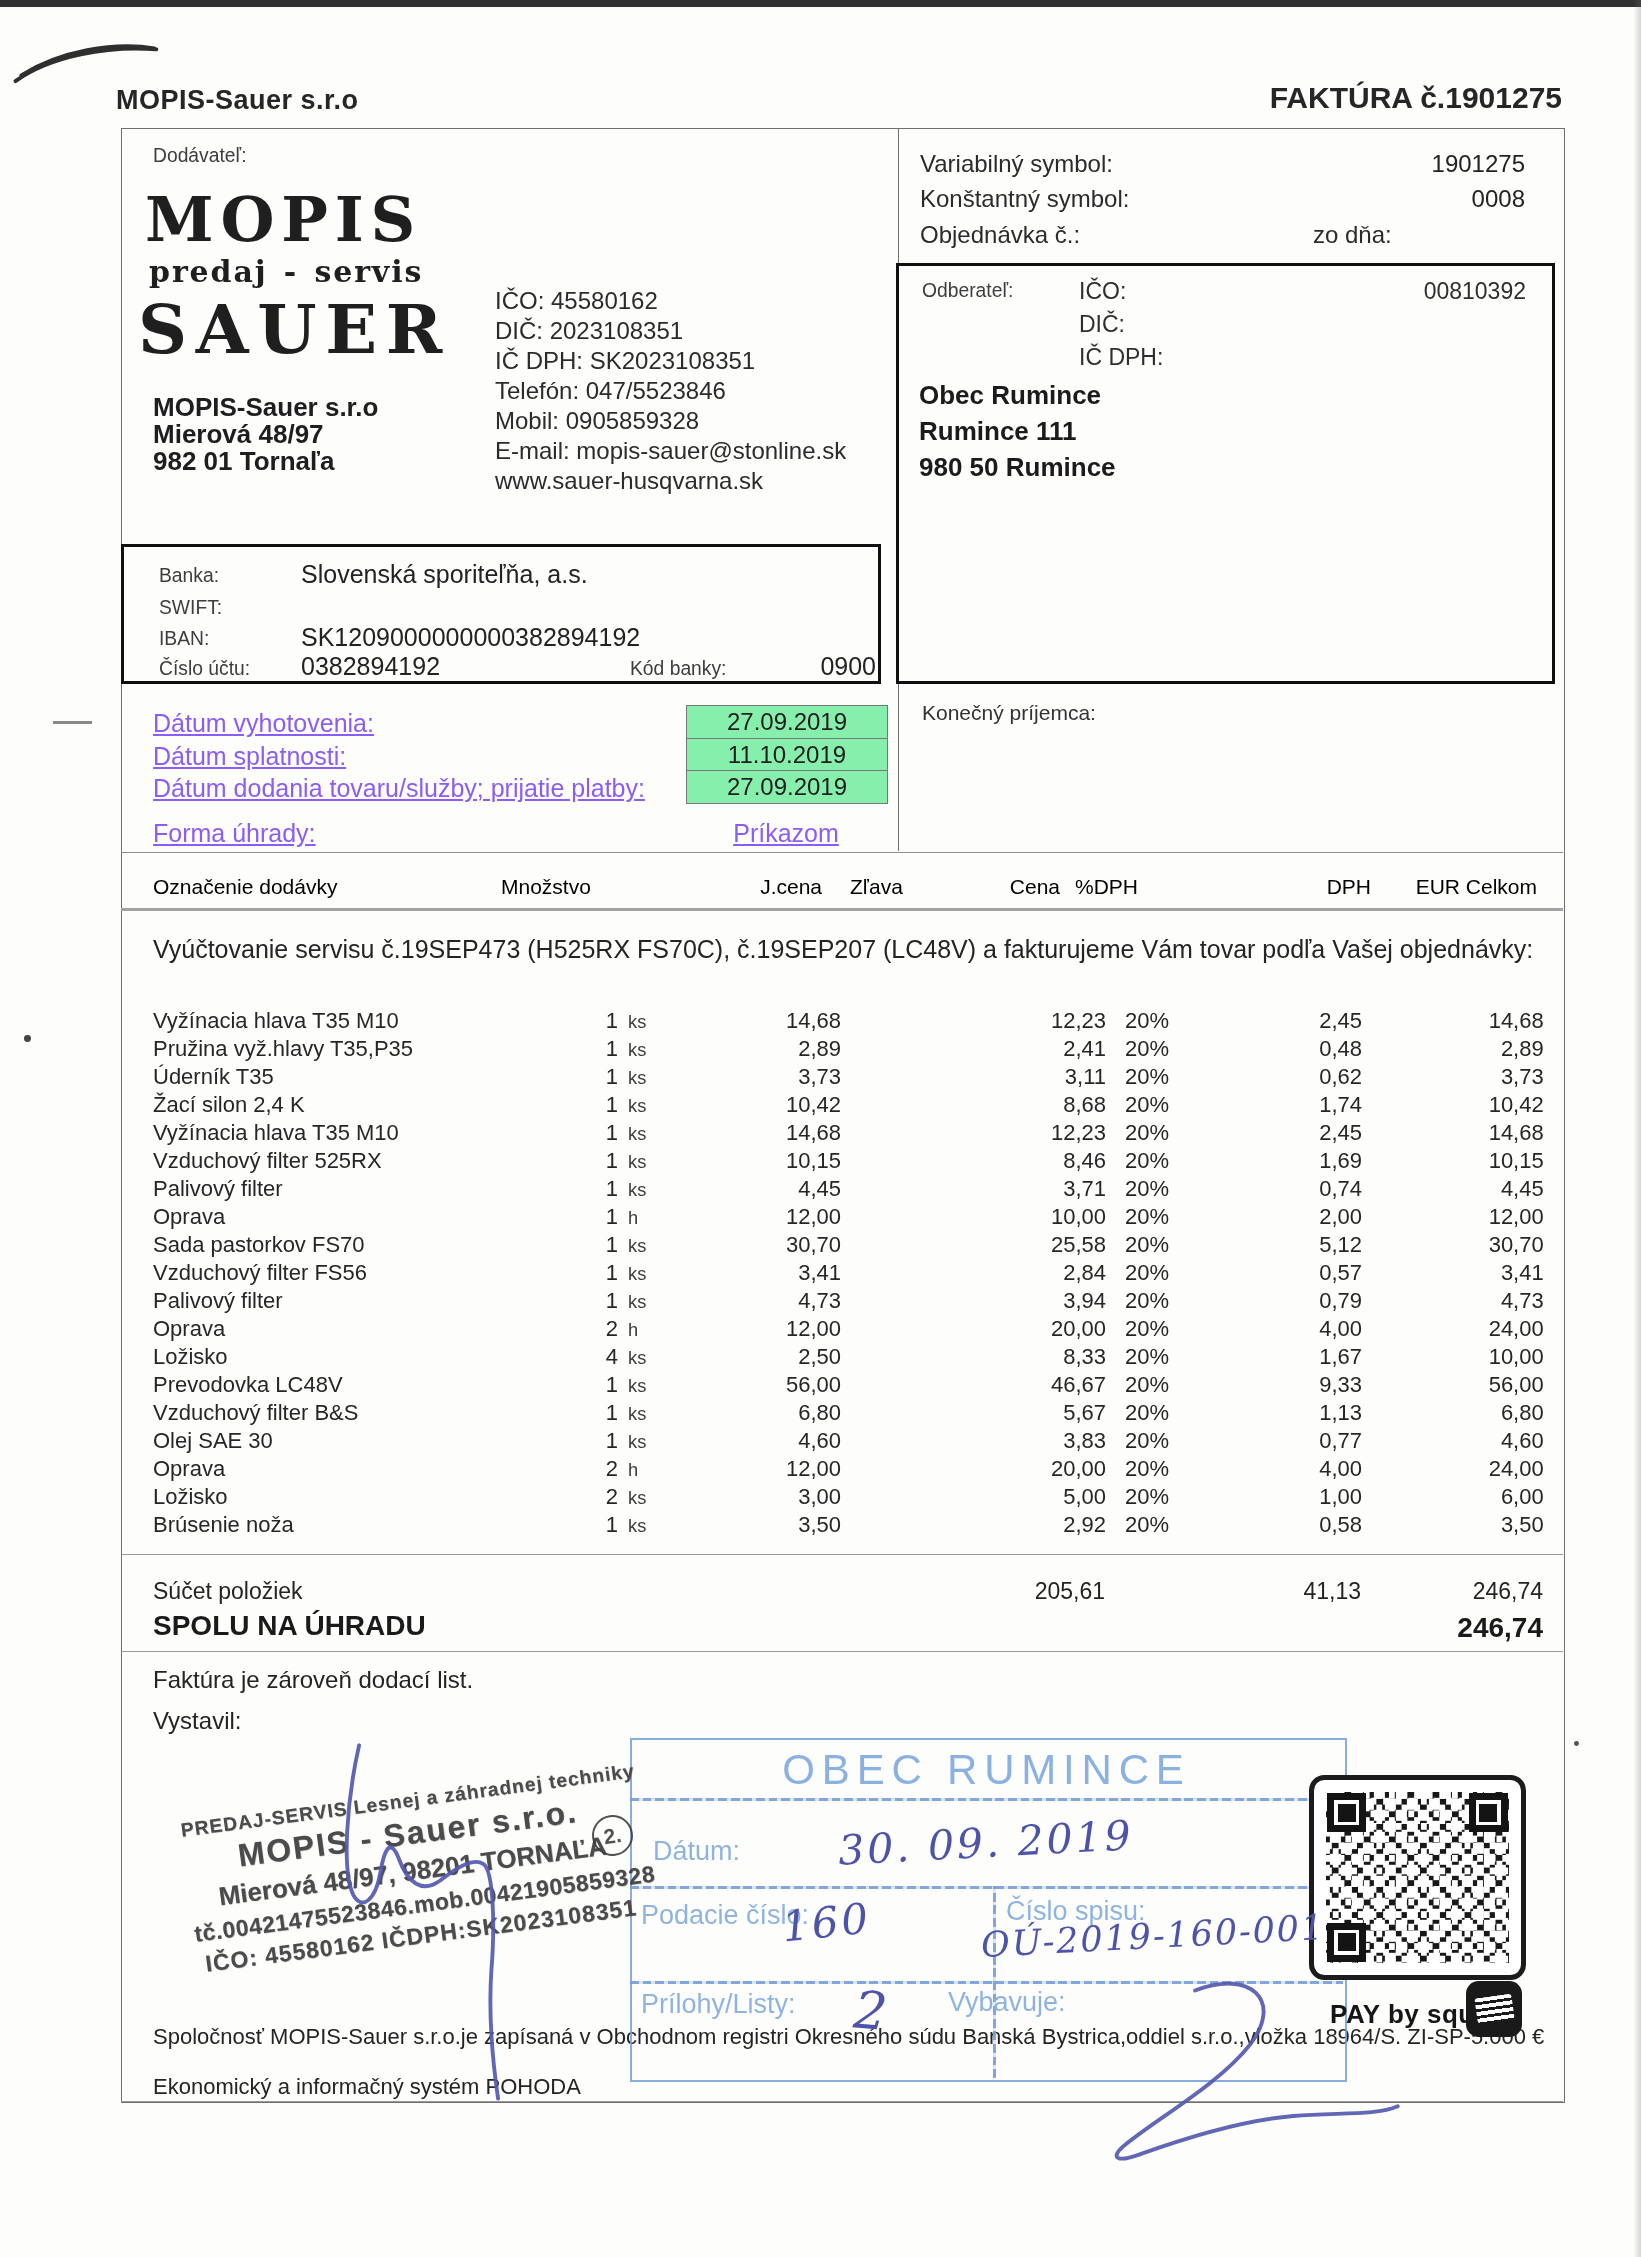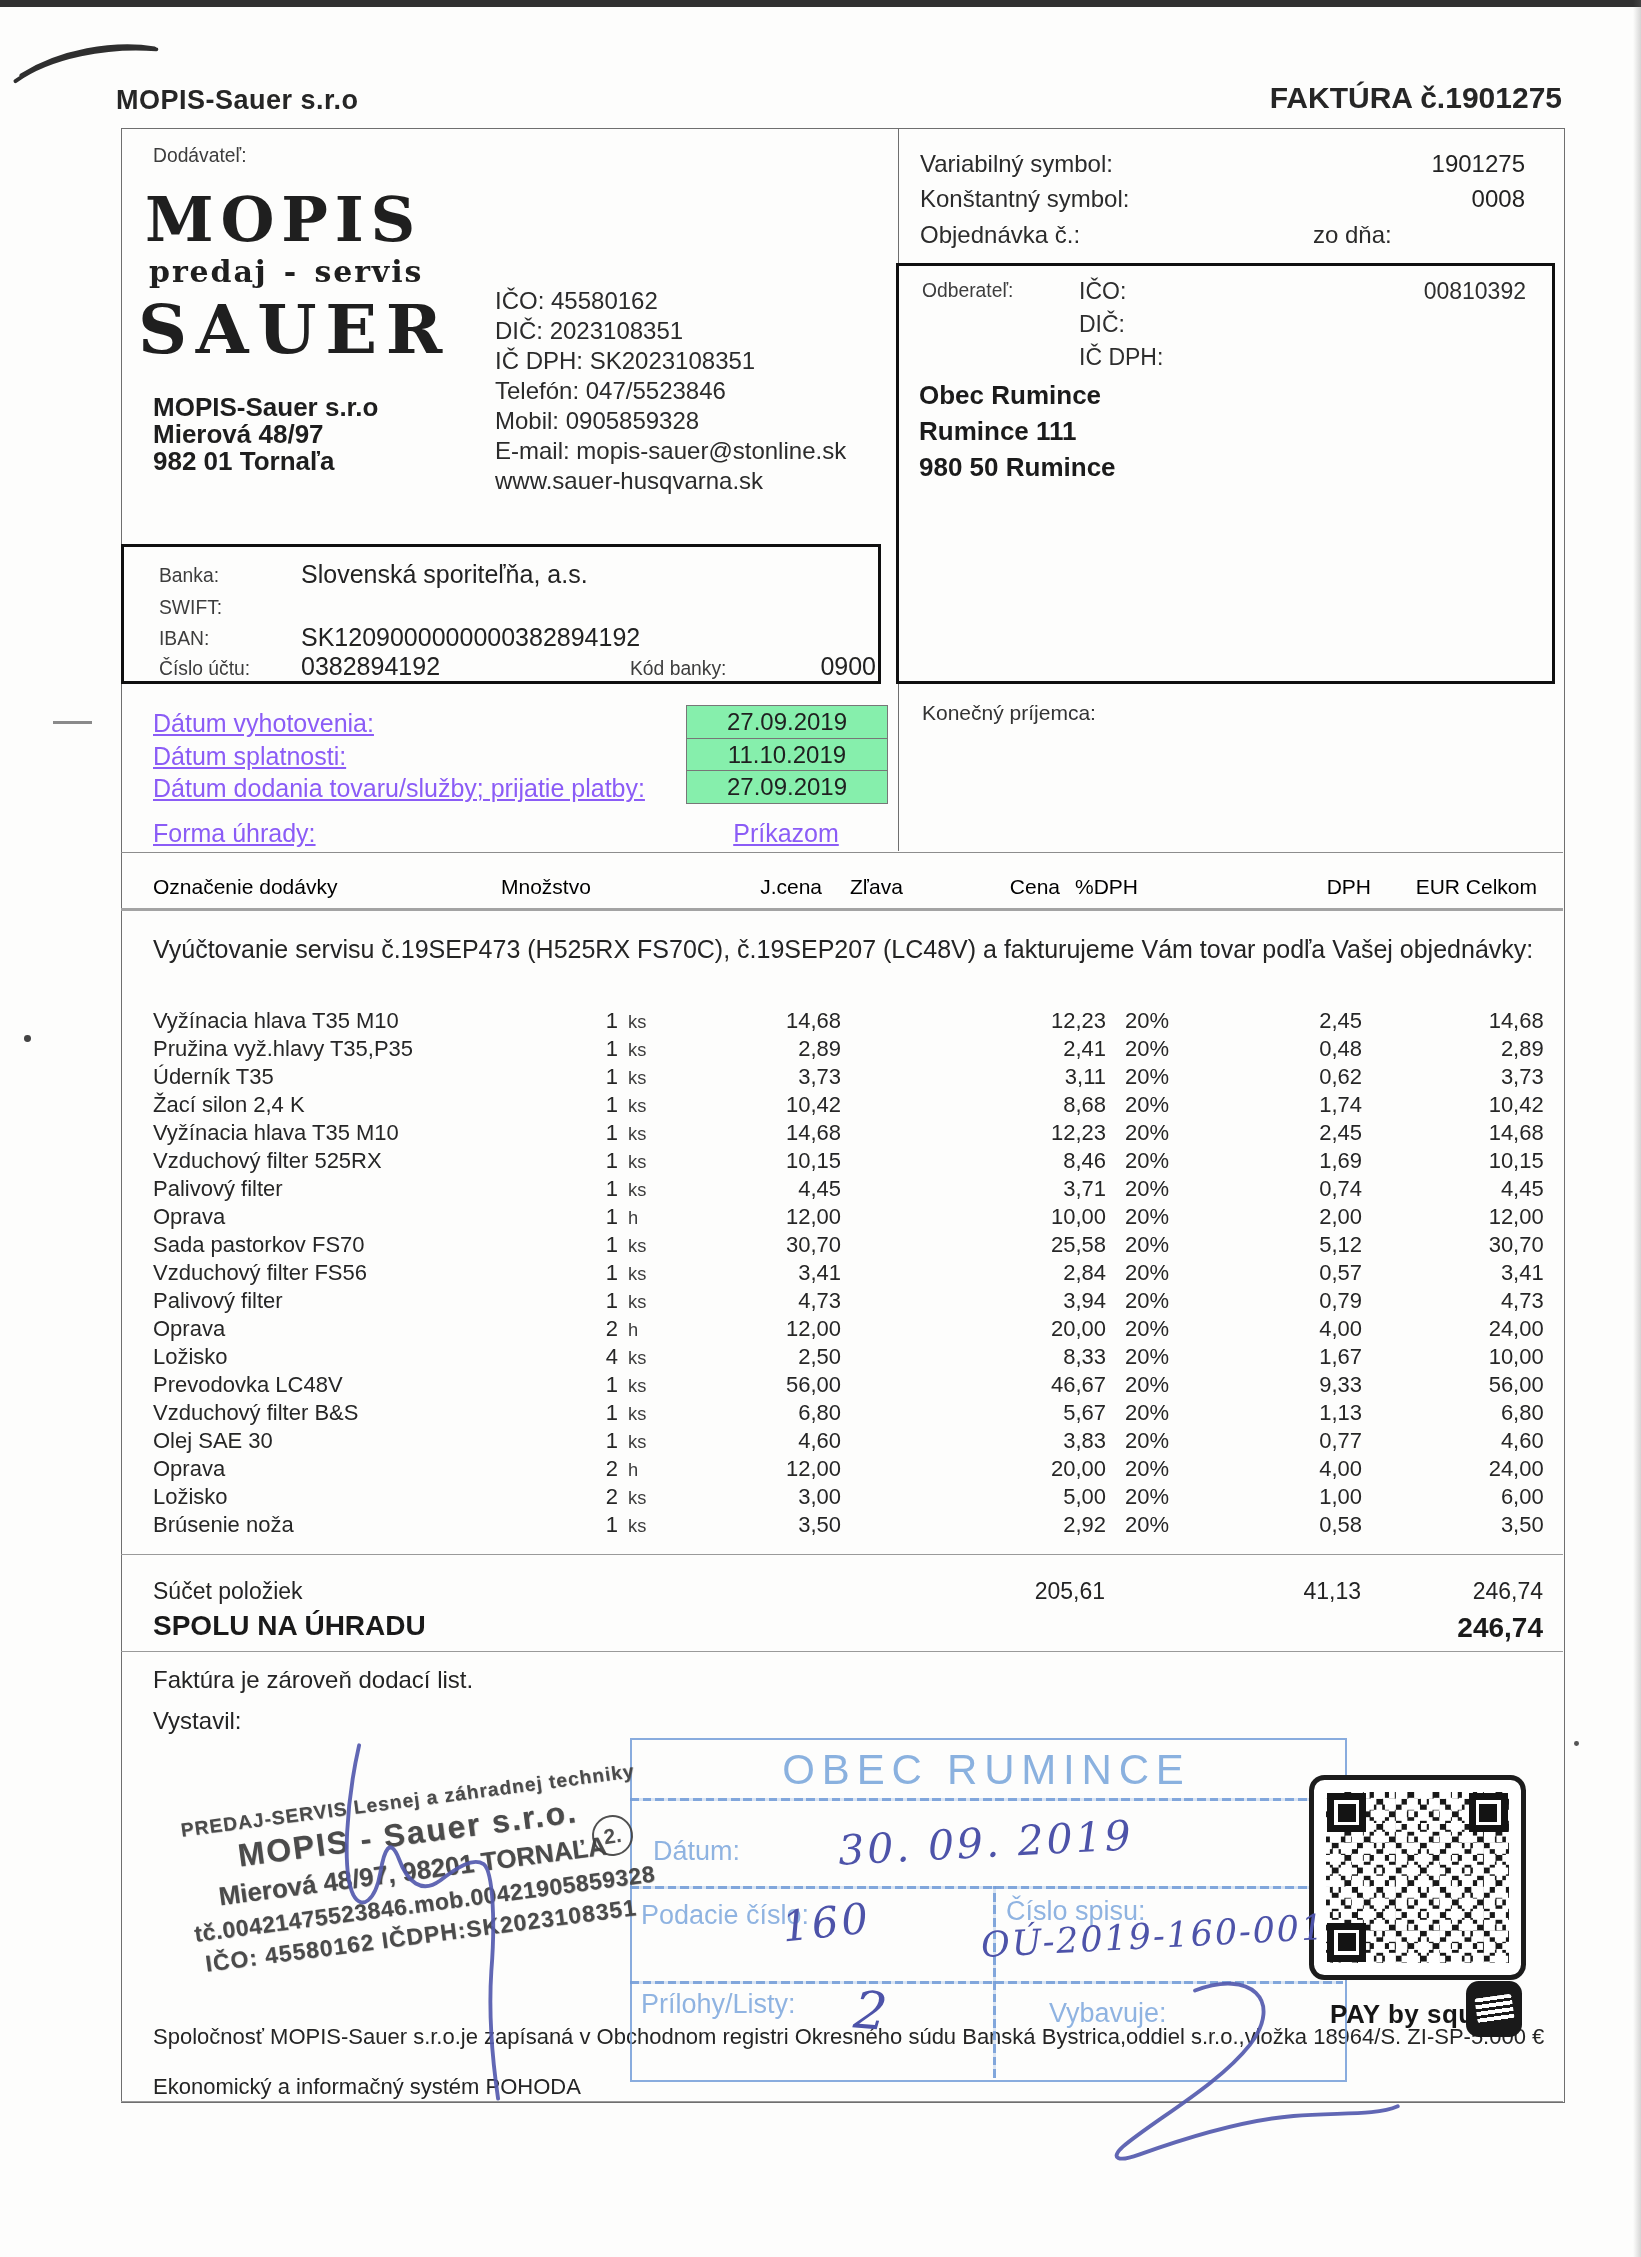--- a/index.html
+++ b/index.html
@@ -457,21 +457,21 @@
   <div class="abs reg-box"></div>
   <div class="abs reg-title nw">OBEC RUMINCE</div>
   <div class="abs bline bl1"></div>
   <div class="abs bline bl2"></div>
   <div class="abs bline bl3"></div>
   <div class="abs bvline"></div>
   <span class="abs reg-lbl nw" style="left:653px;top:1836px;">Dátum:</span>
   <span class="abs reg-lbl nw" style="left:641px;top:1900px;">Podacie číslo:</span>
   <span class="abs reg-lbl nw" style="left:1006px;top:1896px;">Číslo spisu:</span>
   <span class="abs reg-lbl nw" style="left:641px;top:1989px;">Prílohy/Listy:</span>
-  <span class="abs reg-lbl nw" style="left:1049px;top:1987px;margin-top:11px;">Vybavuje:</span>
+  <span class="abs reg-lbl nw" style="left:948px;top:1987px;">Vybavuje:</span>
 
   <span class="abs ink hw-date nw">30. 09. 2019</span>
   <span class="abs ink hw-filing nw">160</span>
   <span class="abs ink hw-file nw">OÚ-2019-160-001</span>
   <span class="abs ink hw-att nw">2</span>
 
   <div class="abs qr-box">
     <div class="qr-pattern">
       <div class="finder f-tl"></div>
       <div class="finder f-tr"></div>

